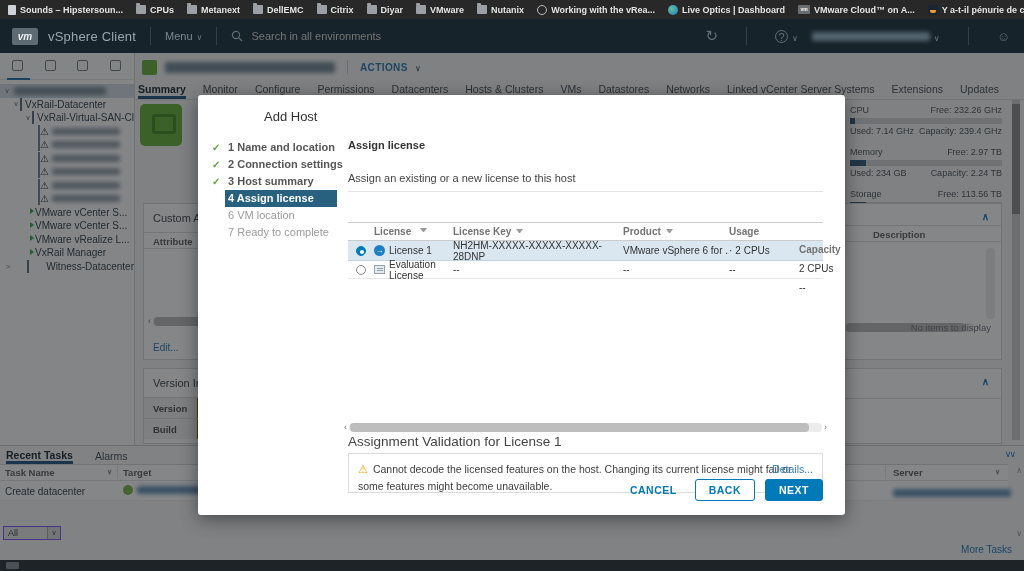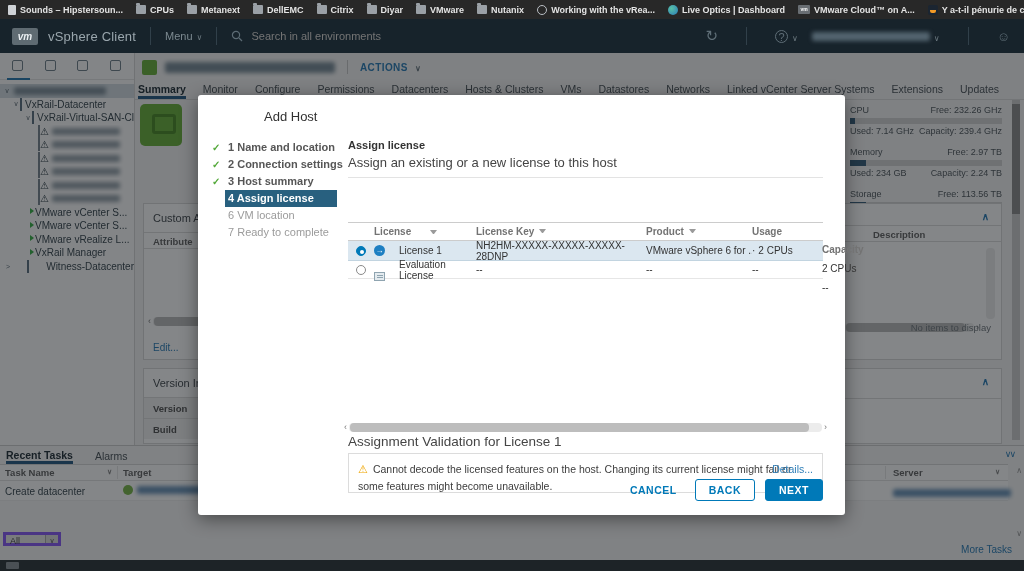--- a/index.html
+++ b/index.html
@@ -97,21 +97,21 @@
   .hs-thumb { position:absolute; top:0; height:9px; background:#bdbdbd; border-radius:4px; }
   .ca-scroll { position:absolute; left:4px; right:4px; top:112px; }
   .ca-edit { position:absolute; left:9px; bottom:6px; color:#2f7fb8; font-size:10px; }
   .tags-card { left:703px; top:150px; width:164px; height:157px; }
   .collapse-chev { position:absolute; right:12px; top:7px; color:#2f7fb8; font-size:10px; font-weight:bold; }
   .tags-empty { position:absolute; right:10px; bottom:26px; font-size:9.5px; color:#737a7f; }
   .tags-scroll { position:absolute; left:6px; right:22px; top:118px; }
   .tags-vscroll { position:absolute; right:6px; top:44px; bottom:40px; width:9px; background:#ececec; border-radius:4px; }
   .vi-card { left:8px; top:315px; width:690px; height:76px; overflow:hidden; }
   .vi-row { display:flex; border-top:1px solid #ddd; height:21px; }
-  .vi-label { width:56px; background:#f0f0f0; border-right:1px solid #a16207; font-size:9.5px; font-weight:bold;
+  .vi-label { width:56px; background:#f0f0f0; border-right:3px solid #a16207; font-size:9.5px; font-weight:bold;
               color:#555; line-height:21px; padding-left:9px; }
   .r2-card { left:703px; top:315px; width:164px; height:76px; overflow:hidden; }
   .r2-line { position:absolute; top:29px; left:0; right:0; border-top:1px solid #ddd; }
   .page-vscroll { position:absolute; right:4px; top:47px; width:8px; height:340px; background:#cfcfcf; }
   .page-vthumb { position:absolute; top:4px; left:0; width:8px; height:110px; background:#8f8f8f; }
 
   
   .tasks { position:absolute; top:445px; left:0; width:1024px; height:115px; background:#f7f7f7; border-top:1px solid #cfcfcf; }
   .ttabs { height:18px; display:flex; gap:22px; padding-left:6px; font-size:10.5px; color:#4c545a; align-items:flex-end; }
   .ttab { padding-bottom:2px; }
@@ -127,50 +127,50 @@
   .tdiv1 { position:absolute; left:117px; top:1px; bottom:1px; width:1px; background:#e6e6e6; }
   .tdiv2 { position:absolute; left:885px; top:1px; bottom:1px; width:1px; background:#e6e6e6; }
   .trowbg { position:absolute; top:35px; left:0; right:16px; height:20px; background:#fff; border-bottom:1px solid #eee; }
   .task-name { position:absolute; left:5px; top:5px; font-size:10px; color:#3c4a52; }
   .task-target { position:absolute; left:123px; top:4px; display:flex; align-items:center; gap:4px; }
   .dcicon { width:10px; height:10px; background:#7cb94c; border-radius:50%; }
   .targetblur { width:120px; height:8px; background:#6b93b8; }
   .serverblur { position:absolute; left:893px; top:8px; width:118px; height:8px; background:#6b93b8; filter:blur(2px); border-radius:2px; }
   .tasks-vscroll { position:absolute; right:2px; top:20px; width:11px; bottom:22px; }
   .tvs-arrow { position:absolute; right:0; font-size:8px; color:#9a9a9a; }
-  .allselect { position:absolute; left:3px; bottom:14px; width:58px; height:14px; background:#e9e9e9; border:3px solid #8b5cf6;
+  .allselect { position:absolute; left:3px; bottom:20px; width:58px; height:14px; background:#e9e9e9; border:1px solid #8b5cf6;
                font-size:9px; color:#444; line-height:12px; padding-left:4px; }
   .allselect .box { position:absolute; right:0; top:0; bottom:0; width:13px; border-left:1px solid #ababab;
                     background:#dcdcdc; text-align:center; font-size:7px; color:#555; line-height:12px; }
   .more-tasks { position:absolute; right:12px; bottom:5px; color:#2f7fb8; font-size:10px; }
 
   .bottombar { position:absolute; top:560px; left:0; width:1024px; height:11px; background:#31383d; }
   .bb-icon { position:absolute; left:6px; top:2px; width:13px; height:7px; background:#8a9299; border-radius:1px; }
 
   
   .overlay { position:absolute; top:53px; left:0; width:1024px; height:518px; background:rgba(10,14,18,.50); z-index:50; }
   .modal { position:absolute; left:198px; top:95px; width:647px; height:420px; background:#fff; z-index:100;
            border-radius:3px; box-shadow:0 4px 18px rgba(0,0,0,.45); }
   .m-title { position:absolute; left:30px; top:14px; font-size:13px; font-weight:400; color:#313131;margin-left:36px; }
   .steps { position:absolute; left:0; top:44px; width:150px; font-size:11px; }
   .step { position:relative; height:17px; line-height:17px; padding-left:30px; color:#565656; font-weight:bold; white-space:nowrap; }
   .step .check { position:absolute; left:14px; color:#52a838; font-size:10px; }
   .step.todo { color:#9b9b9b; font-weight:normal; }
   .step.active { background:#28607f; color:#fff; margin-left:27px; padding-left:3px; width:112px; }
   .m-content { position:absolute; left:150px; top:44px; width:475px; }
   .m-h1 { font-size:11px; font-weight:bold; color:#333; }
-  .m-sub { font-size:13px; color:#444; margin-top:4px; }
+  .m-sub { font-size:11px; color:#444; margin-top:21px; }
   .m-hr { border:none; border-top:1px solid #e3e3e3; margin-top:7px; }
 
   .ltable { position:absolute; top:83px; left:0; width:475px; font-size:10px; color:#333; border-top:1px solid #ccc; }
   .lrow { display:flex; align-items:center; height:18px; border-bottom:1px solid #e6e6e6; }
   .lrow.head { color:#737373; font-weight:bold; border-bottom:1px solid #ccc; }
   .lrow.selrow { background:#dbe7f0; height:20px; border-bottom:1px solid #c2d4e0; }
   .c0 { width:26px; text-align:center; flex:0 0 auto; }
-  .c1 { width:102px; flex:0 0 auto; display:flex; align-items:flex-end; gap:14px; }
+  .c1 { width:79px; flex:0 0 auto; display:flex; align-items:center; gap:4px; }
   .c2 { width:170px; flex:0 0 auto; }
   .c3 { width:106px; flex:0 0 auto; white-space:nowrap; overflow:hidden; }
   .c4 { width:70px; flex:0 0 auto; }
   .c5 { width:38px; flex:0 0 auto;margin-top:36px; }
   .funnel { display:inline-block; margin-left:5px; width:7px; height:7px; vertical-align:-1px; }
   .funnel::before { content:""; display:block; border-left:3.5px solid transparent; border-right:3.5px solid transparent;
                     border-top:4px solid #9a9a9a; }
   .radio { display:inline-block; width:10px; height:10px; border:1px solid #8a8a8a; border-radius:50%; background:#fff; vertical-align:middle; }
   .radio.on { background:#0079b8; border-color:#0079b8; position:relative; }
   .radio.on::after { content:""; position:absolute; left:3px; top:3px; width:4px; height:4px; background:#fff; border-radius:50%; }

